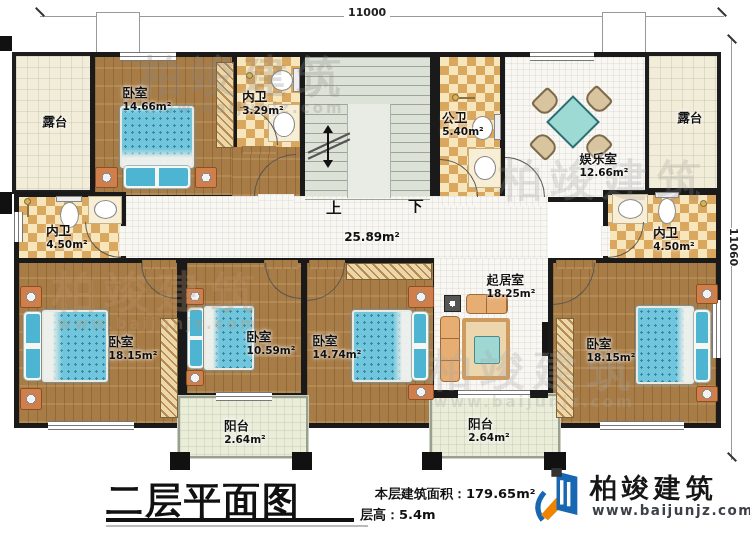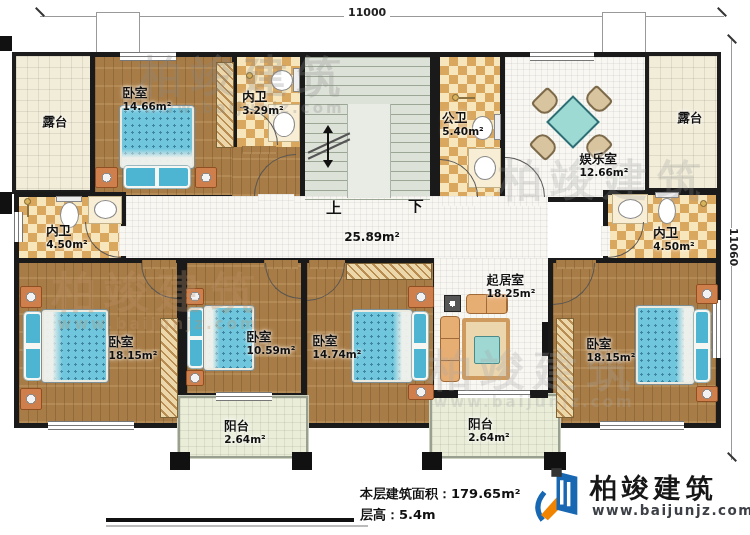--- a/index.html
+++ b/index.html
@@ -258,23 +258,24 @@
   <div class="lbl" style="left:674px;top:239px"><span>内卫</span><span class="area">4.50m²</span></div>
   <div class="lbl" style="left:133px;top:348px"><span>卧室</span><span class="area">18.15m²</span></div>
   <div class="lbl" style="left:271px;top:343px"><span>卧室</span><span class="area">10.59m²</span></div>
   <div class="lbl" style="left:337px;top:347px"><span>卧室</span><span class="area">14.74m²</span></div>
   <div class="lbl" style="left:511px;top:286px"><span>起居室</span><span class="area">18.25m²</span></div>
   <div class="lbl" style="left:611px;top:350px"><span>卧室</span><span class="area">18.15m²</span></div>
   <div class="lbl" style="left:245px;top:432px"><span>阳台</span><span class="area">2.64m²</span></div>
   <div class="lbl" style="left:489px;top:430px"><span>阳台</span><span class="area">2.64m²</span></div>
   <div class="halllbl" style="left:372px;top:237px">25.89m²</div>
 
+  <div class="title-main">二层平面图</div>
   <div class="abs" style="left:106px;top:518px;width:248px;height:4px;background:#111"></div>
   <div class="abs" style="left:106px;top:525px;width:262px;height:2px;background:#bbb"></div>
-  <div class="stat" style="left:360px;top:485px"><span>本层建筑面积：</span><span>179.65m²</span></div>
+  <div class="stat" style="left:375px;top:485px"><span>本层建筑面积：</span><span>179.65m²</span></div>
   <div class="stat" style="left:360px;top:506px"><span>层高：</span><span>5.4m</span></div>
 
   <svg class="abs" style="left:534px;top:466px" width="52" height="58" viewBox="0 0 60 66">
     <path d="M10 62 Q-2 46 12 30" stroke="#1767b3" stroke-width="6" fill="none"></path>
     <polygon points="8,56 26,36 30,48 16,62" fill="#f08300"></polygon>
     <polygon points="26,6 50,12 50,56 26,50" fill="#1767b3"></polygon>
     <rect x="30" y="16" width="4" height="28" fill="#fff"></rect>
     <rect x="38" y="18" width="4" height="28" fill="#fff"></rect>
     <rect x="20" y="2" width="12" height="10" fill="#333"></rect>
   </svg>

